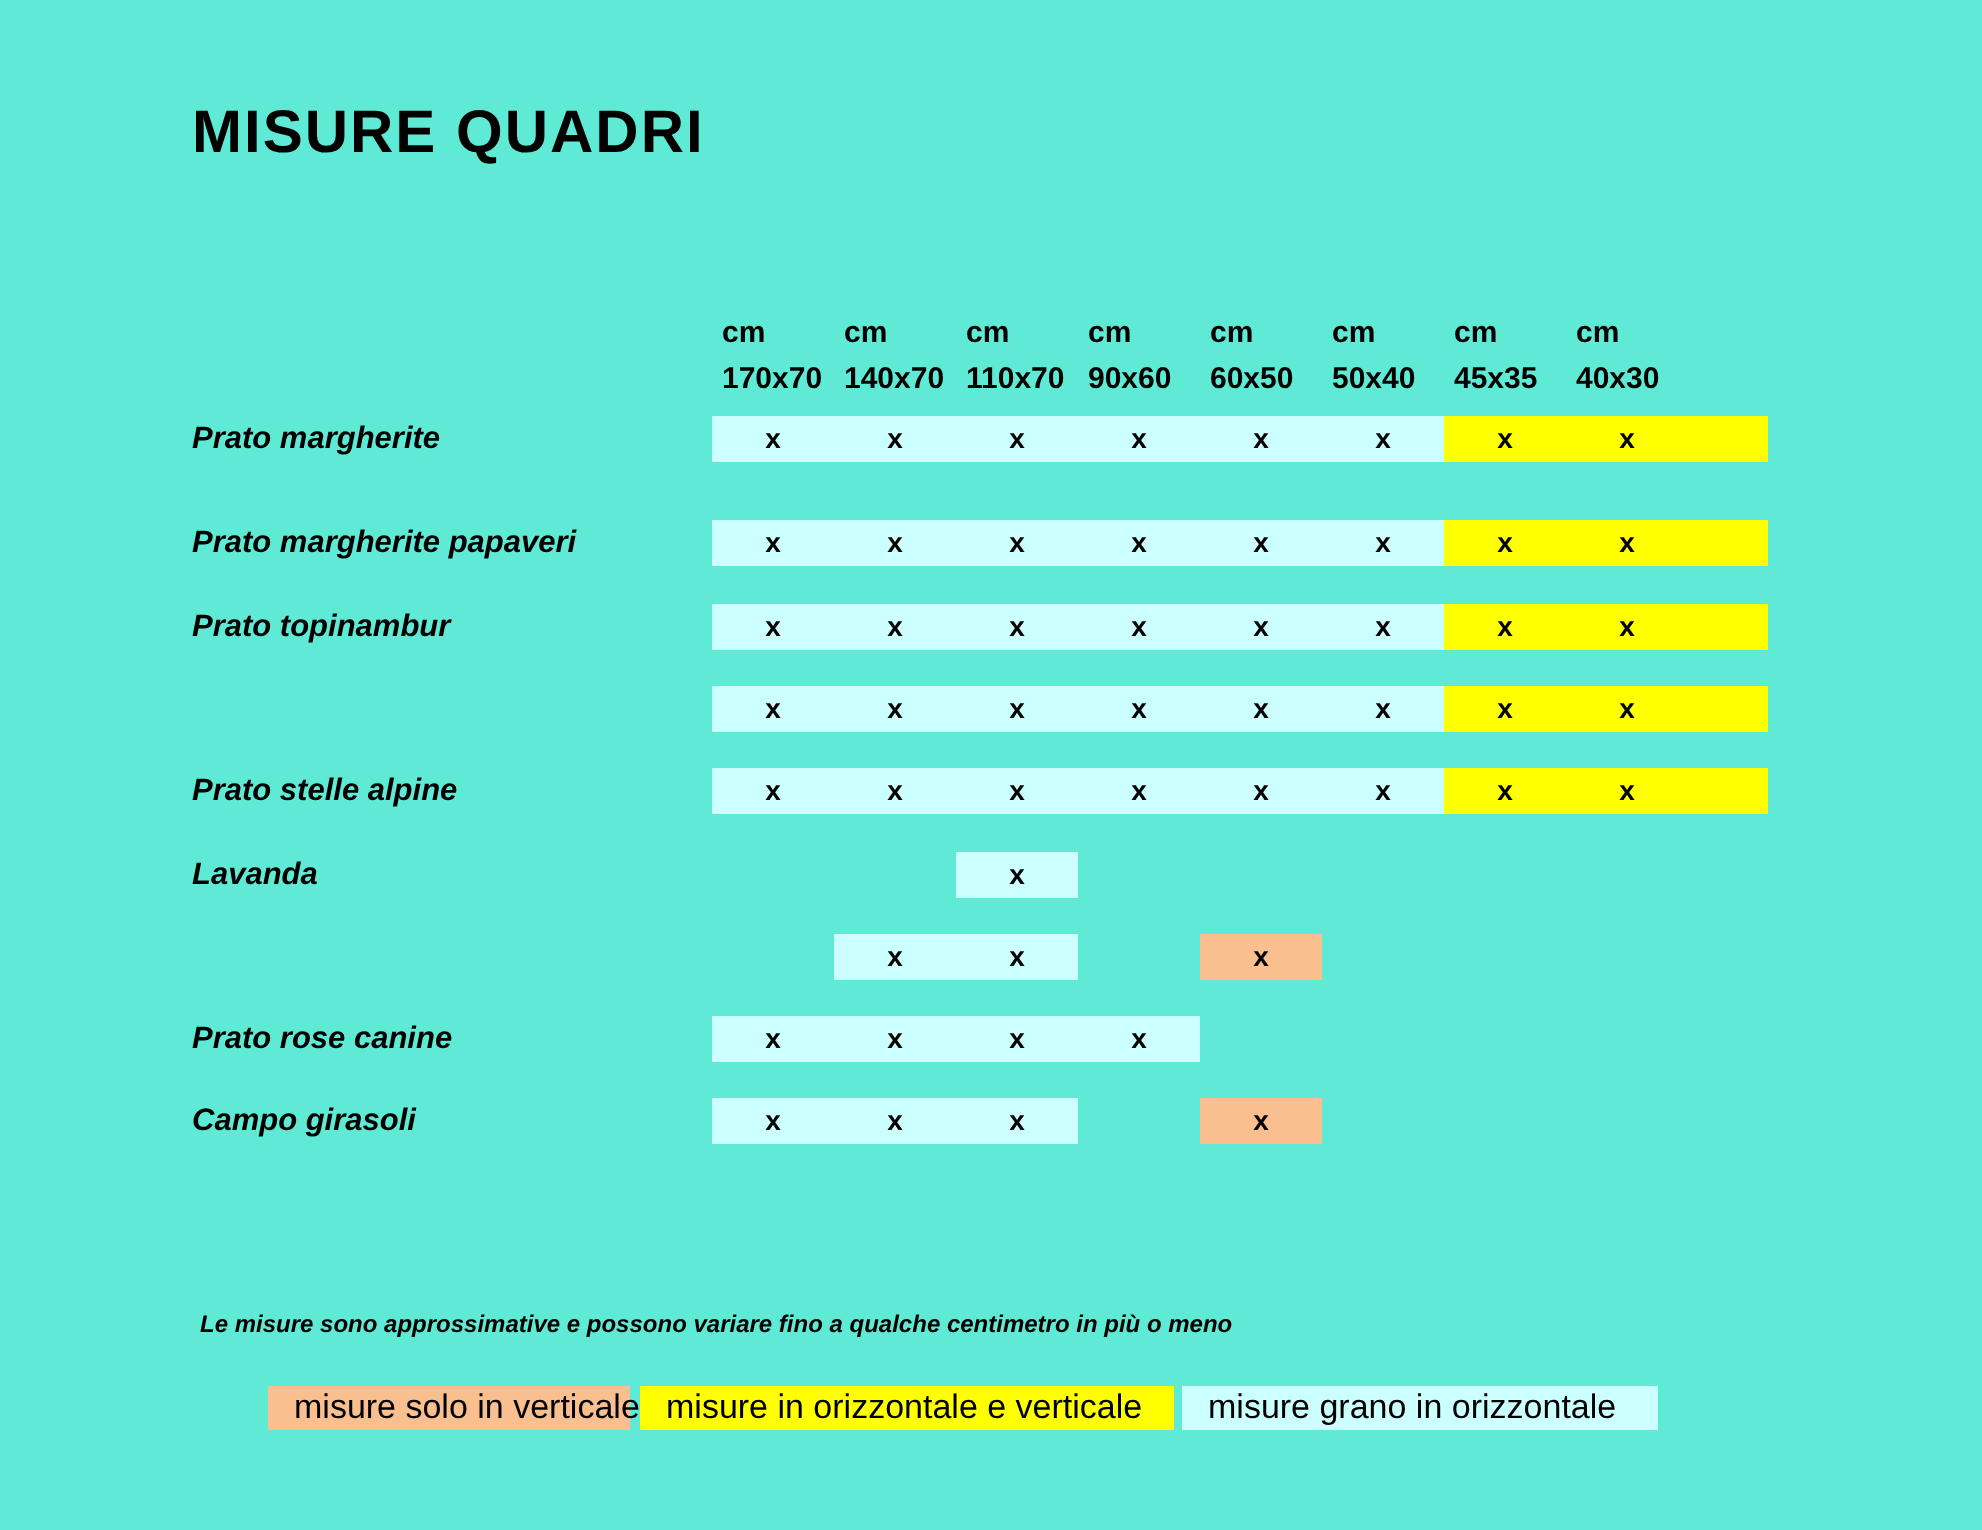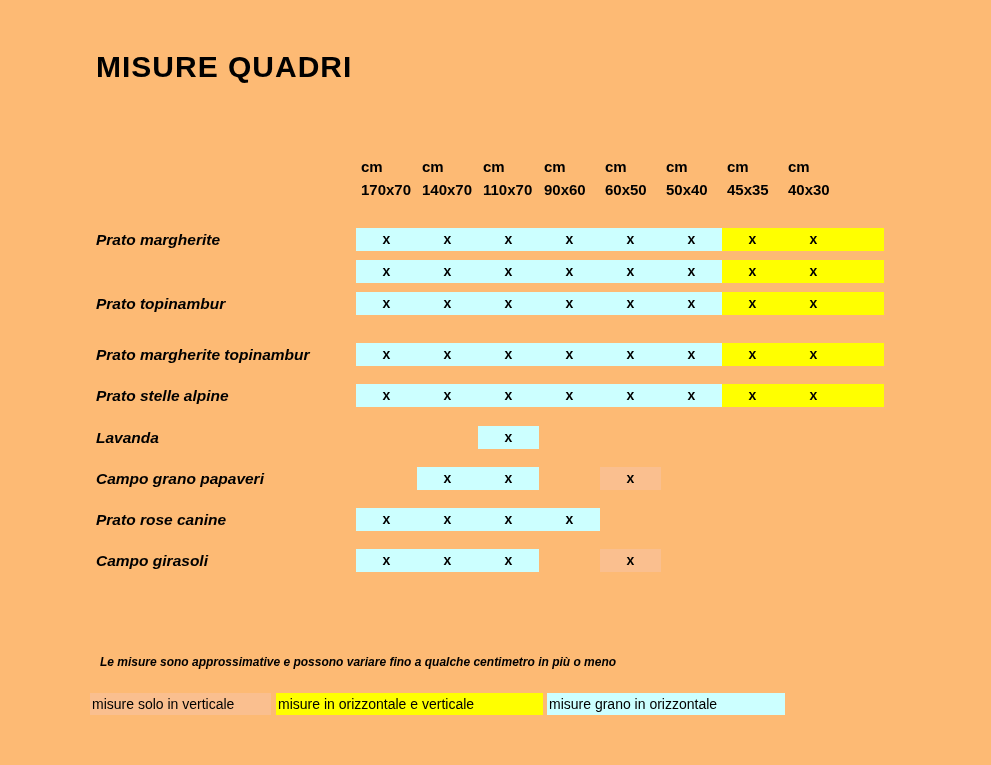--- a/index.html
+++ b/index.html
@@ -1,20 +1,20 @@
 <!DOCTYPE html>
 <html style="--cyan: #CCFFFF; --yellow: #FFFF00; --orange: #FABF8F;"><head>
 <meta charset="utf-8">
 <style>
   html, body { margin: 0; padding: 0; }
   .page {
     position: relative;
     width: 991px;
     height: 765px;
-    background: #fdba74;
+    background: #5eead4;
     color: #000000;
     font-family: "Liberation Sans", sans-serif;
     overflow: hidden;
   }
   .title {
     position: absolute;
     left: 96px;
     top: 50px;
     margin: 0;
     font-size: 30px;
@@ -82,23 +82,24 @@
     font-weight: bold;
     font-style: italic;
     white-space: nowrap;
   }
   .legend-item {
     position: absolute;
     top: 693px;
     height: 22px;
     line-height: 22px;
     box-sizing: border-box;
-    padding-left: 2px;
-    font-size: 14px;
-    white-space: nowrap;
+    padding-left: 13px;
+    font-size: 17px;
+    white-space: nowrap;
+    margin-left: 44px;
   }
   .legend-item.l0 { left: 90px;  width: 181px; }
   .legend-item.l1 { left: 276px; width: 267px; }
   .legend-item.l2 { left: 547px; width: 238px; }
 </style>
 </head>
 <body>
 
 <div class="page">
   <h1 class="title">MISURE QUADRI</h1>
@@ -132,63 +133,63 @@
         <div>cm</div>
         <div>45x35</div>
       </div>
       <div class="hcell">
         <div>cm</div>
         <div>40x30</div>
       </div>
     </div>
 
   <div id="table-body">
-      <div class="trow" style="top: 228px;">
+      <div class="trow" style="top: 208px;">
         <div class="rowlabel">Prato margherite</div>
         <div class="band">
           <div class="cell bg-cyan">x</div>
           <div class="cell bg-cyan">x</div>
           <div class="cell bg-cyan">x</div>
           <div class="cell bg-cyan">x</div>
           <div class="cell bg-cyan">x</div>
           <div class="cell bg-cyan">x</div>
           <div class="cell bg-yellow">x</div>
           <div class="cell bg-yellow">x</div>
           <div class="cell tail bg-yellow"></div>
         </div>
       </div>
       <div class="trow" style="top: 260px;">
-        <div class="band">
-          <div class="cell bg-cyan">x</div>
-          <div class="cell bg-cyan">x</div>
-          <div class="cell bg-cyan">x</div>
-          <div class="cell bg-cyan">x</div>
-          <div class="cell bg-cyan">x</div>
-          <div class="cell bg-cyan">x</div>
-          <div class="cell bg-yellow">x</div>
-          <div class="cell bg-yellow">x</div>
-          <div class="cell tail bg-yellow"></div>
-        </div>
-      </div>
-      <div class="trow" style="top: 292px; text-decoration: underline;">
+        <div class="rowlabel">Prato margherite papaveri</div>
+        <div class="band">
+          <div class="cell bg-cyan">x</div>
+          <div class="cell bg-cyan">x</div>
+          <div class="cell bg-cyan">x</div>
+          <div class="cell bg-cyan">x</div>
+          <div class="cell bg-cyan">x</div>
+          <div class="cell bg-cyan">x</div>
+          <div class="cell bg-yellow">x</div>
+          <div class="cell bg-yellow">x</div>
+          <div class="cell tail bg-yellow"></div>
+        </div>
+      </div>
+      <div class="trow" style="top: 302px; text-decoration: underline;">
         <div class="rowlabel">Prato topinambur</div>
         <div class="band">
           <div class="cell bg-cyan">x</div>
           <div class="cell bg-cyan">x</div>
           <div class="cell bg-cyan">x</div>
           <div class="cell bg-cyan">x</div>
           <div class="cell bg-cyan">x</div>
           <div class="cell bg-cyan">x</div>
           <div class="cell bg-yellow">x</div>
           <div class="cell bg-yellow">x</div>
           <div class="cell tail bg-yellow"></div>
         </div>
       </div>
       <div class="trow" style="top: 343px;">
-        <div class="rowlabel">Prato margherite topinambur</div>
         <div class="band">
           <div class="cell bg-cyan">x</div>
           <div class="cell bg-cyan">x</div>
           <div class="cell bg-cyan">x</div>
           <div class="cell bg-cyan">x</div>
           <div class="cell bg-cyan">x</div>
           <div class="cell bg-cyan">x</div>
           <div class="cell bg-yellow">x</div>
           <div class="cell bg-yellow">x</div>
           <div class="cell tail bg-yellow"></div>
@@ -216,21 +217,20 @@
           <div class="cell bg-cyan">x</div>
           <div class="cell"></div>
           <div class="cell"></div>
           <div class="cell"></div>
           <div class="cell"></div>
           <div class="cell"></div>
           <div class="cell tail"></div>
         </div>
       </div>
       <div class="trow" style="top: 467px;">
-        <div class="rowlabel">Campo grano papaveri</div>
         <div class="band">
           <div class="cell"></div>
           <div class="cell bg-cyan">x</div>
           <div class="cell bg-cyan">x</div>
           <div class="cell"></div>
           <div class="cell bg-orange">x</div>
           <div class="cell"></div>
           <div class="cell"></div>
           <div class="cell"></div>
           <div class="cell tail"></div>

